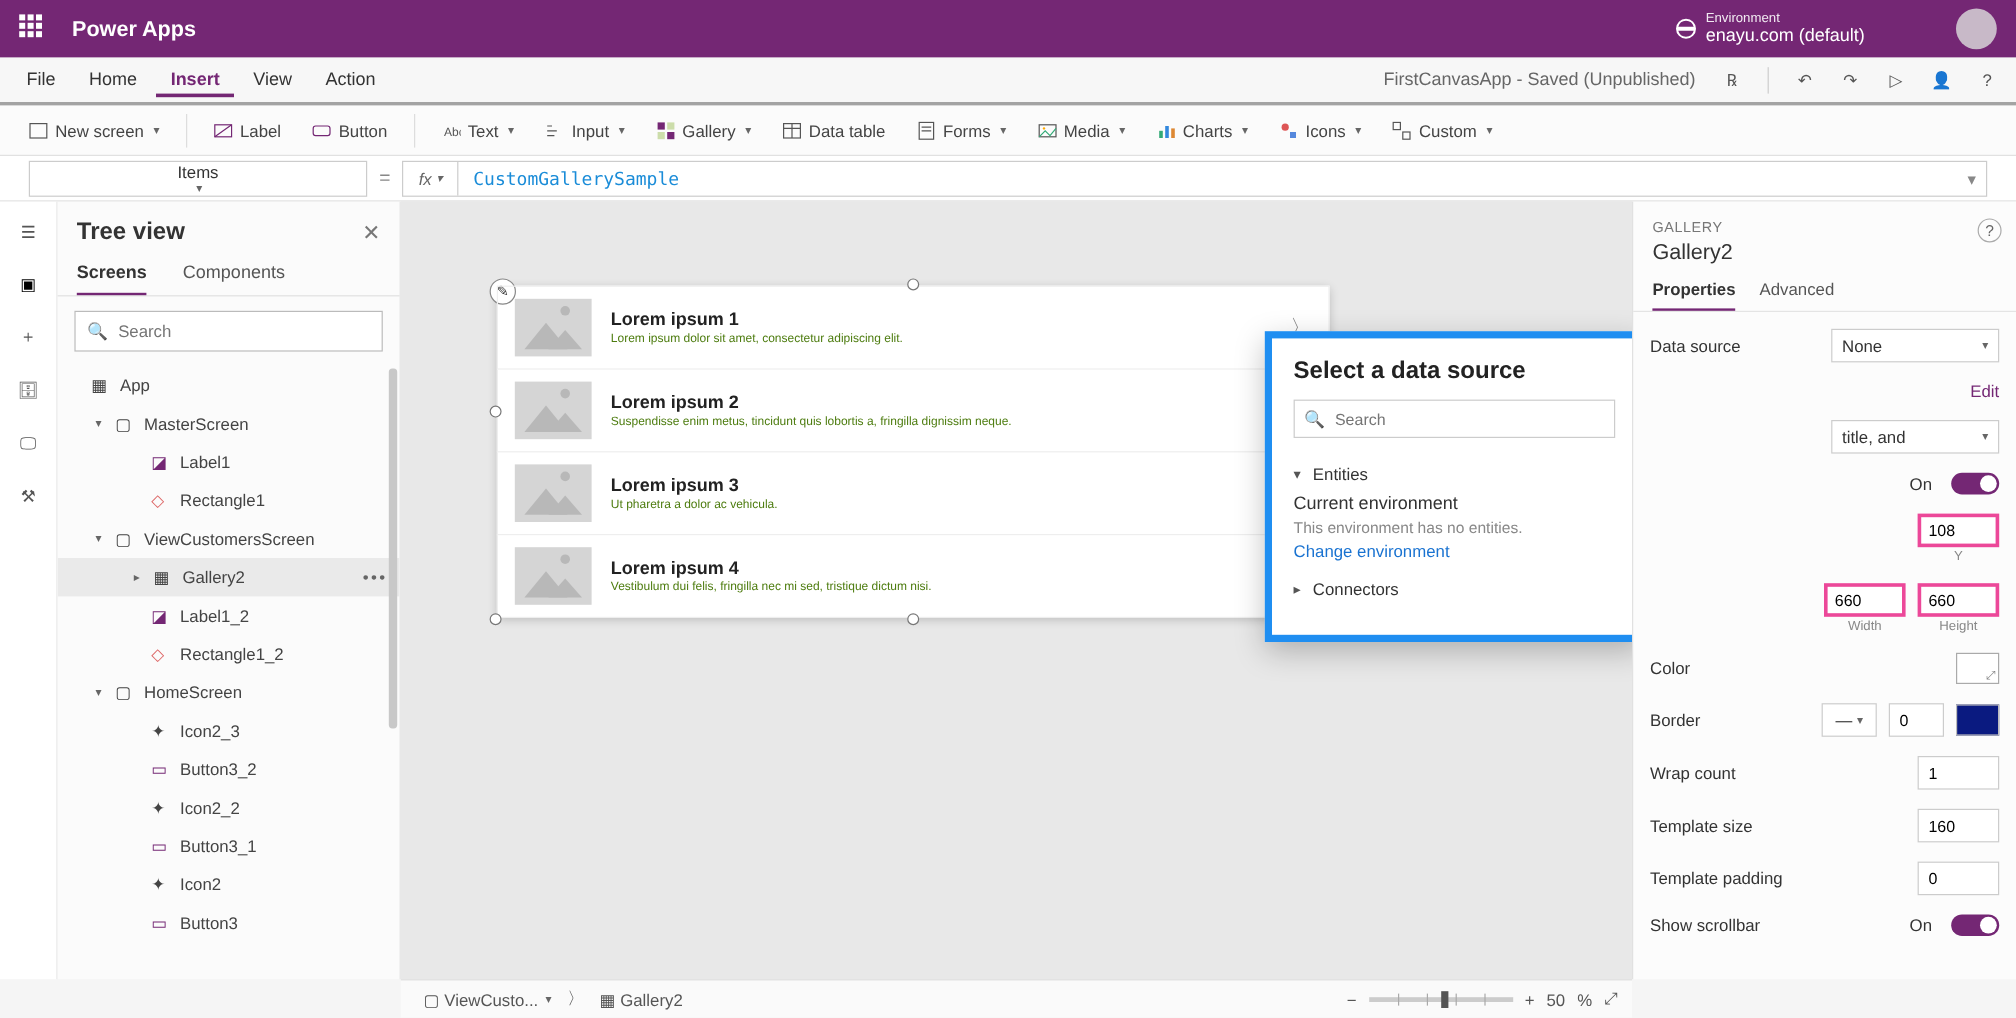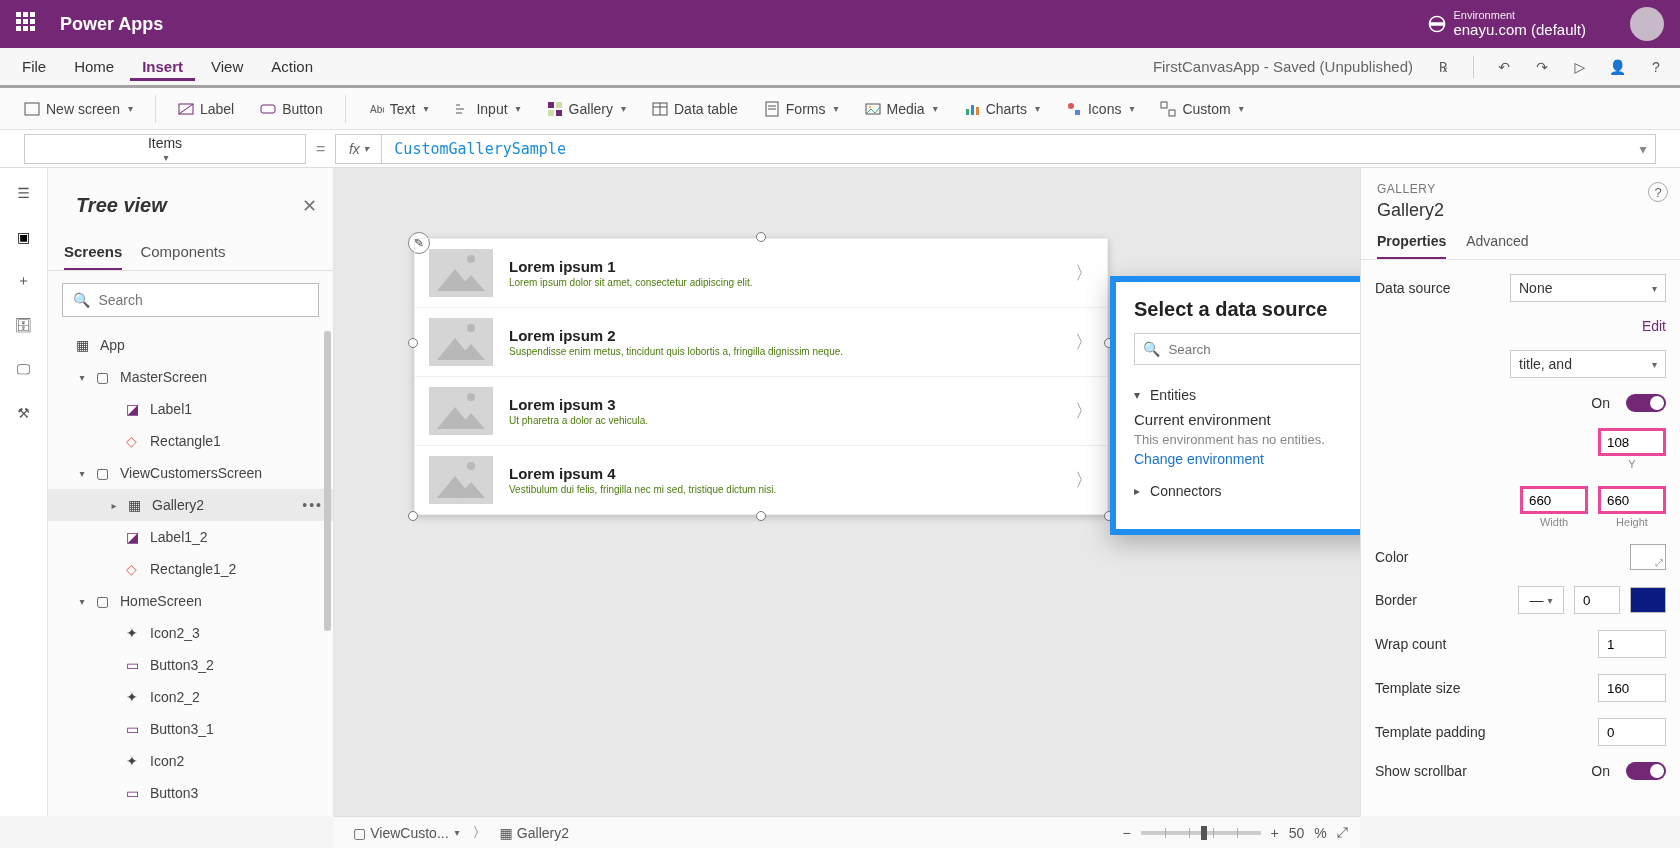--- a/index.html
+++ b/index.html
@@ -3,21 +3,21 @@
 <meta charset="utf-8">
 <style>
   * { box-sizing: border-box; font-family: "Segoe UI", Arial, sans-serif; }
   body { margin:0; background:#f5f5f5; width:1680px; height:848px; overflow:hidden; font-size:14px; color:#333;}
   
   .titlebar { background:#742774; height:48px; display:flex; align-items:center; color:#fff; padding:0 16px; }
   .waffle { width:24px; height:24px; display:grid; grid-template-columns:repeat(3,5px); grid-template-rows:repeat(3,5px); gap:2px; margin-right:20px;}
   .waffle span{background:#fff;}
   .brand { font-size:18px; font-weight:600; flex:0 0 auto;}
   .titlebar-spacer{flex:1;}
-  .env-block{display:flex; align-items:center; gap:6px; margin-right:4px;}
+  .env-block{display:flex; align-items:center; gap:6px; margin-right:36px;}
   .env-block svg{fill:#fff; width:20px; height:20px;}
   .env-text small{display:block; font-size:11px; opacity:.9; line-height:1;}
   .env-text div{font-size:15px;}
   .avatar{width:34px;height:34px;border-radius:50%;background:#c8b9c8;margin-left:40px;}
   
   .menubar{height:40px; background:#f7f7f7; border-bottom:3px solid #a3a3a3; display:flex; align-items:center; padding:0 10px; gap:4px;}
   .menubar .mitem{padding:6px 12px; color:#333; font-size:15px; cursor:pointer;}
   .menubar .mitem.active{color:#742774; border-bottom:3px solid #742774; font-weight:600; padding-bottom:3px;}
   .menubar .right{margin-left:auto; display:flex; align-items:center; gap:10px;}
   .doc-title{color:#666; font-size:15px; margin-right:6px;}
@@ -37,22 +37,22 @@
   .fx-label{width:46px;border-right:1px solid #ccc;height:100%;display:flex;align-items:center;justify-content:center;font-style:italic;color:#666;gap:2px;}
   .fx-input{flex:1;padding:0 12px;font-family:Consolas,monospace;color:#1a8cd8;font-size:15px;}
   .fx-expand{width:24px;color:#888;text-align:center;}
   
   .main{display:flex;height:calc(848px - 48px - 40px - 42px - 38px - 32px);}
   .leftrail{width:48px;background:#fff;border-right:1px solid #e4e4e4;display:flex;flex-direction:column;align-items:center;padding-top:14px;gap:22px;}
   .leftrail .lricon{width:22px;height:22px;color:#555;cursor:pointer;display:flex;align-items:center;justify-content:center;}
   
   .treepanel{width:286px;background:#fbfbfb;border-right:1px solid #e4e4e4;display:flex;flex-direction:column;}
   .treehdr{display:flex;align-items:center;justify-content:space-between;padding:14px 16px 6px;}
-  .treehdr h2{margin:12px;font-size:20px;font-weight:600;font-style:italic;}
-  .tree-tabs{display:flex;gap:18px;padding:0 16px;border-bottom:1px solid #e0e0e0;}
+  .treehdr h2{margin:0;font-size:20px;font-weight:600;}
+  .tree-tabs{display:flex;gap:30px;padding:0 16px;border-bottom:1px solid #e0e0e0;}
   .tree-tabs span{padding:8px 0;font-size:15px;color:#555;cursor:pointer;}
   .tree-tabs span.active{color:#333;border-bottom:2px solid #742774;font-weight:600;}
   .tree-search{margin:12px 14px;border:1px solid #bbb;height:34px;display:flex;align-items:center;padding:0 10px;color:#777;background:#fff;}
   .tree-search input{border:none;outline:none;flex:1;font-size:14px;color:#555;}
   .tree{overflow:auto;flex:1;padding-bottom:10px; position:relative;}
   .scrollhint{position:absolute; right:2px; top:2px; width:7px; height:300px; background:#c8c8c8; border-radius:3px;}
   .tnode{display:flex;align-items:center;gap:8px;height:32px;padding:0 10px;color:#444;font-size:14px;cursor:pointer;}
   .tnode .caret{width:12px;display:inline-flex;justify-content:center;color:#666;font-size:10px;}
   .tnode.sel{background:#eaeaea;}
   .tnode .dots{margin-left:auto;color:#666;letter-spacing:2px;}
@@ -78,33 +78,33 @@
   .pp-hdr{padding:12px 16px 4px;position:relative;}
   .pp-hdr small{color:#777;font-size:12px;letter-spacing:.5px;}
   .pp-hdr h3{margin:4px 0 0;font-size:18px;font-weight:400;}
   .pp-help{position:absolute;right:12px;top:14px;width:20px;height:20px;border:1px solid #aaa;border-radius:50%;display:flex;align-items:center;justify-content:center;font-size:13px;color:#666;}
   .pp-tabs{display:flex;gap:20px;padding:8px 16px 0;border-bottom:1px solid #e4e4e4;}
   .pp-tabs span{padding-bottom:8px;color:#555;cursor:pointer;}
   .pp-tabs span.active{color:#333;border-bottom:2px solid #742774;font-weight:600;}
   .pp-body{padding:6px 0;overflow:auto;flex:1;}
   .prow{display:flex;align-items:center;gap:10px;padding:8px 14px;}
   .prow .plabel{flex:1;color:#333;}
-  .prow .pval{width:156px;border:1px solid #ccc;height:28px;display:flex;align-items:center;padding:0 8px;background:#fff;justify-content:space-between;}
+  .prow .pval{width:140px;border:1px solid #ccc;height:28px;display:flex;align-items:center;padding:0 8px;background:#fff;justify-content:space-between;}
   .prow .pval.small{width:68px;}
   .editlink{color:#742774;cursor:pointer;}
   .toggle{width:40px;height:18px;border-radius:10px;background:#742774;position:relative;}
   .toggle::after{content:"";position:absolute;right:2px;top:2px;width:14px;height:14px;border-radius:50%;background:#fff;}
   .pair{display:flex;gap:10px;}
   .pair .col{display:flex;flex-direction:column;align-items:center;}
   .pair .col input{width:68px;height:28px;border:3px solid #ec4899;padding:0 6px;}
   .pair .col small{color:#888;font-size:11px;margin-top:2px;}
   .swatch{width:36px;height:26px;border:1px solid #bbb;}
   .colorrow{display:flex;align-items:center;gap:10px;padding:8px 14px;}
   
-  .dspopup{position:absolute;left:776px;top:108px;width:316px;background:#fff;border:6px solid #1f8ef1;box-shadow:0 8px 24px rgba(0,0,0,.25);padding:16px 18px 24px;z-index:50;}
+  .dspopup{position:absolute;left:720px;top:108px;width:316px;background:#fff;border:6px solid #1f8ef1;box-shadow:0 8px 24px rgba(0,0,0,.25);padding:16px 18px 24px;z-index:50;}
   .dspopup h3{margin:0 0 12px;font-size:20px;font-weight:600;color:#222;}
   .ds-search{border:1px solid #ccc;height:32px;display:flex;align-items:center;padding:0 8px;color:#888;margin-bottom:16px;}
   .ds-search input{border:none;outline:none;flex:1;}
   .ds-sec{display:flex;align-items:center;gap:10px;color:#333;padding:6px 0;}
   .ds-sec .exp{font-size:12px;color:#555;transform:rotate(0);}
   .ds-sub{padding:2px 0 10px 0;}
   .ds-sub .hdr{font-size:15px;color:#333;margin-bottom:4px;}
   .ds-sub .hint{font-size:13px;color:#888;}
   .ds-sub .link{color:#1a73d1;font-size:14px;margin-top:4px;cursor:pointer;}
   

